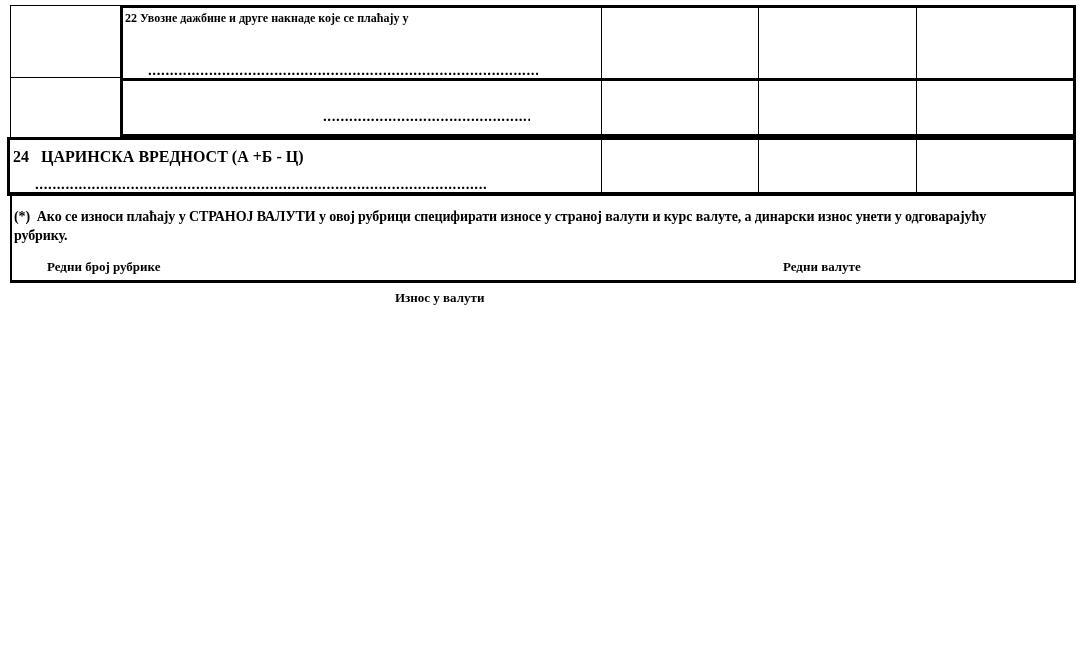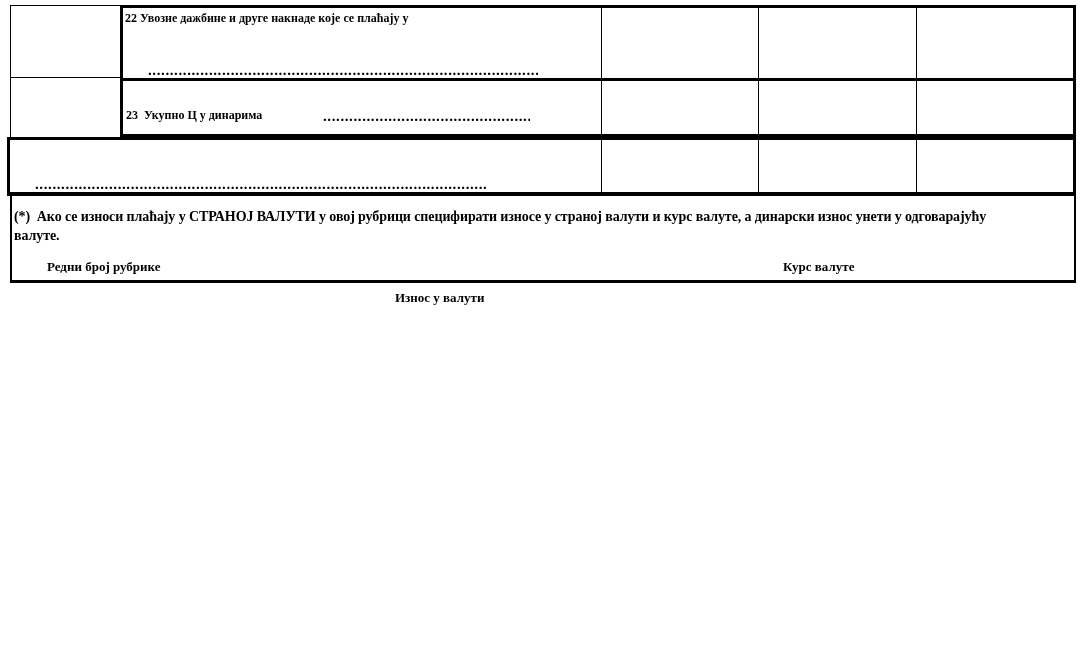--- a/index.html
+++ b/index.html
@@ -46,42 +46,42 @@
 
   <div class="cell" style="left:10px;top:78px;width:110px;height:59px;border-left:1px solid #000;"></div>
 
   <div class="cell" style="left:120px;top:78px;width:956px;height:59px;border:3px solid #000;">
     <div class="region" style="left:478px;width:157px;"></div>
     <div class="region" style="left:635px;width:158px;"></div>
     <div class="region" style="left:793px;width:157px;"></div>
     <div class="vline" style="left:478px;"></div>
     <div class="vline" style="left:635px;"></div>
     <div class="vline" style="left:793px;"></div>
-    <div class="abs t15" style="left:3px;top:27px;">
-      <span>23</span>&nbsp;
-      <span>Укупно Ц у динарима</span>
-    </div>
     <div class="dots" style="left:200px;top:29px;width:207px;">................................................................................................................................................................................................................................</div>
   </div>
 
   <div class="cell" style="left:7px;top:137px;width:1069px;height:59px;border:3px solid #000;border-bottom:4px solid #000;">
     <div class="region" style="left:591px;width:157px;"></div>
     <div class="region" style="left:748px;width:158px;"></div>
     <div class="region" style="left:906px;width:156px;"></div>
     <div class="vline" style="left:591px;"></div>
     <div class="vline" style="left:748px;"></div>
     <div class="vline" style="left:906px;"></div>
+    <div class="abs t16" style="left:3px;top:8px;">
+      <span>24</span>&nbsp;&nbsp;
+      <span>ЦАРИНСКА ВРЕДНОСТ (А +Б - Ц)</span>
+    </div>
     <div class="dots" style="left:25px;top:38px;width:452px;">................................................................................................................................................................................................................................</div>
   </div>
 
   <div class="cell" style="left:10px;top:196px;width:1066px;height:87px;border-left:2px solid #000;border-right:2px solid #000;border-bottom:3px solid #000;">
     <div class="abs t14" style="left:2px;top:13px;">
       <span>(*)</span>&nbsp;
       <span>Ако се износи плаћају у СТРАНОЈ ВАЛУТИ у овој рубрици специфирати износе у страној валути и курс валуте, а динарски износ унети у одговарајућу</span>
     </div>
-    <div class="abs t14" style="left:2px;top:32px;">валуте.</div>
+    <div class="abs t14" style="left:2px;top:32px;">рубрику.</div>
 
     <div class="abs t14n" style="left:35px;top:63px;">Редни број рубрике</div>
     <div class="abs t14n" style="left:383px;top:63px;margin-top:31px;">Износ у валути</div>
-    <div class="abs t14n" style="left:771px;top:63px;">Курс валуте</div>
+    <div class="abs t14n" style="left:771px;top:63px;">Редни валуте</div>
   </div>
 
 </div>
 
 </body></html>

